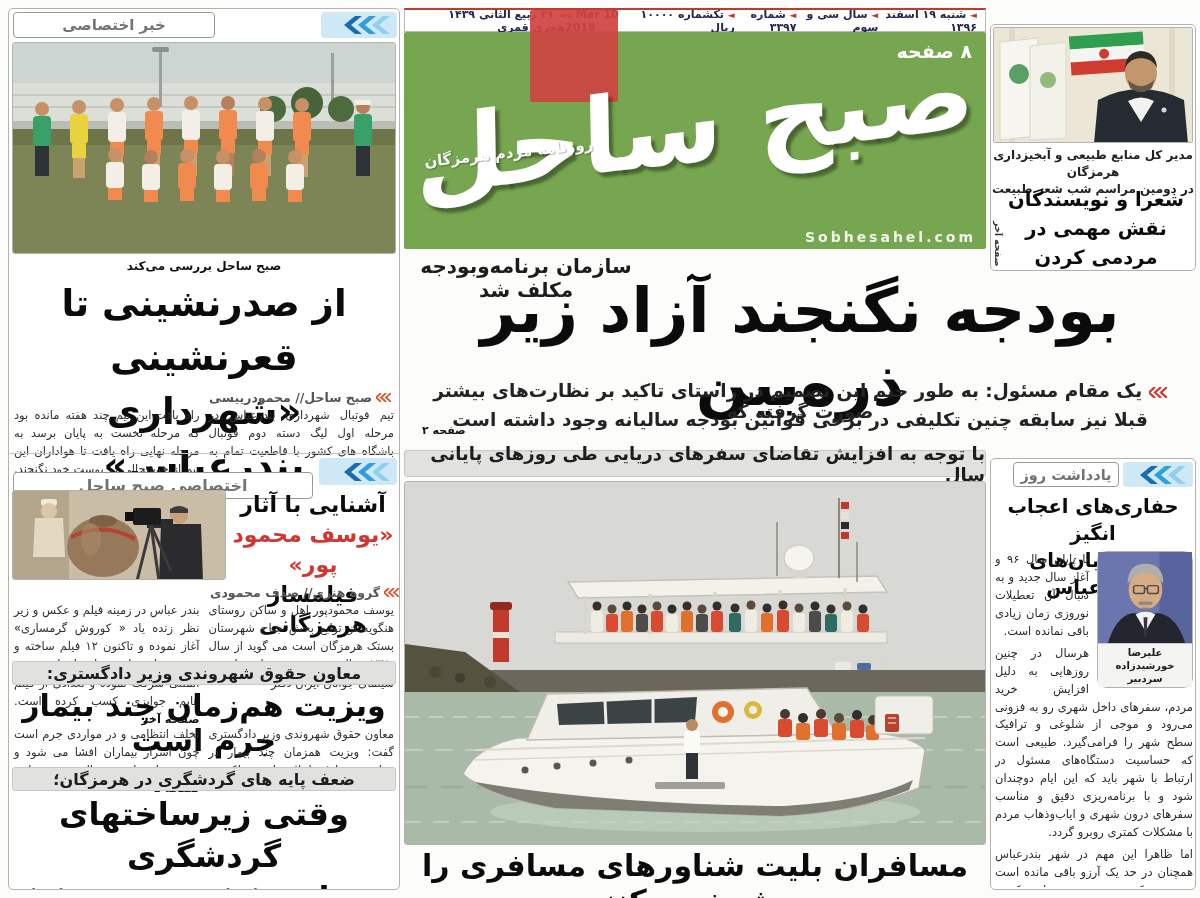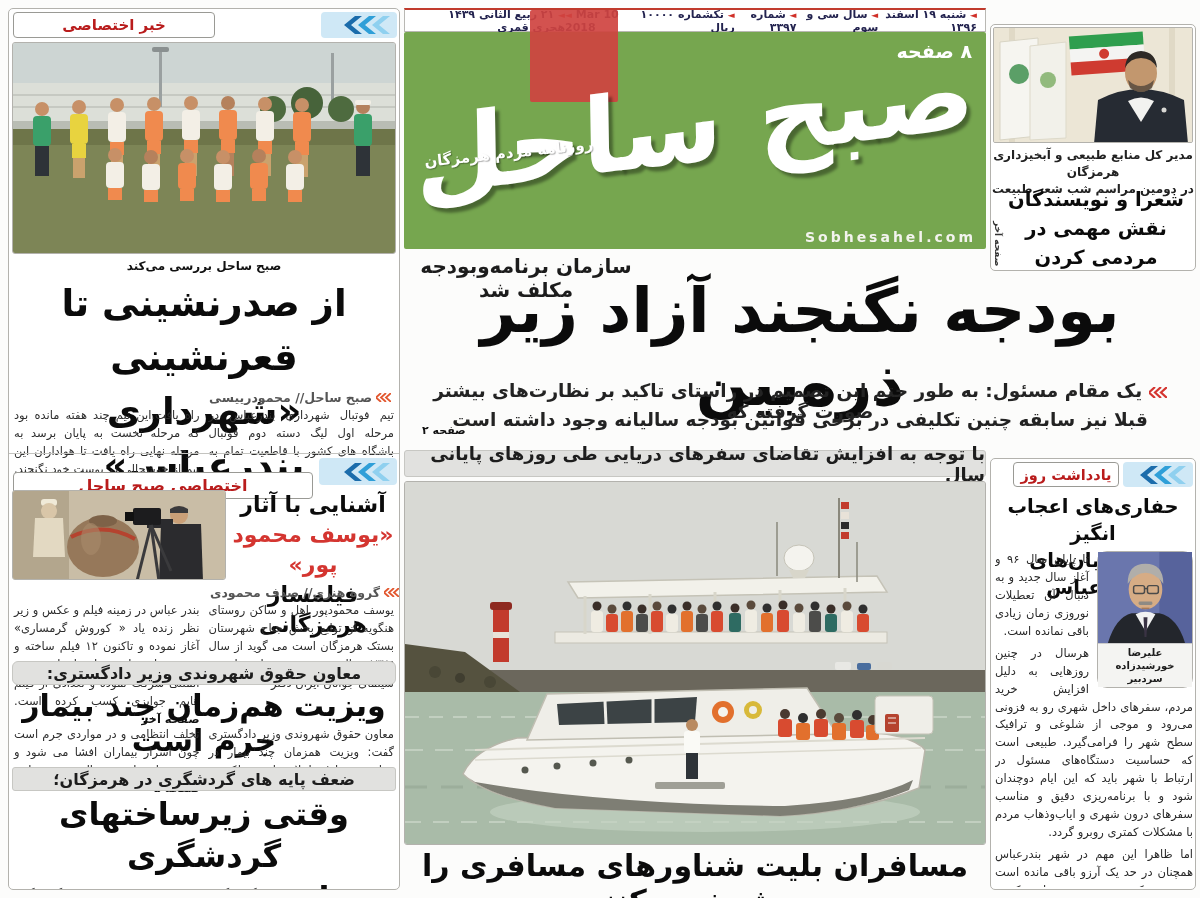--- a/index.html
+++ b/index.html
@@ -6,21 +6,21 @@
   html,body { background:#e9e9e6; }
   body { font-family:"DejaVu Sans", sans-serif; }
   #page {
     position:relative; width:1200px; height:898px; background:#fcfcfb;
     overflow:hidden; direction:rtl; color:#1c1c1c;
   }
   .abs { position:absolute; }
   .box { border:1px solid #b3b2ad; border-radius:5px; background:#fff; }
   .hdr-box {
     border:1px solid #9a9a95; border-radius:4px; background:#fff;
-    color:#b91c1c; font-weight:bold; font-size:15px;
+    color:#737373; font-weight:bold; font-size:15px;
     display:flex; align-items:center; justify-content:center;
   }
   .chev-strip {
     background:#cfe8f6; border-radius:4px;
     display:flex; align-items:center; justify-content:flex-start; padding:0 6px;
   }
   .kicker { font-weight:bold; color:#111; text-align:center; }
   .headline { font-weight:bold; color:#0b0b0b; text-align:center; letter-spacing:-0.5px; }
   .subhead { font-weight:bold; color:#232323; text-align:center; }
   .graybar {
@@ -228,21 +228,21 @@
         <path d="M10 0 L5 4.5 L10 9" stroke="#e2572f" stroke-width="1.8" fill="none"></path>
         <path d="M15 0 L10 4.5 L15 9" stroke="#e2572f" stroke-width="1.8" fill="none"></path>
       </svg>
       <span>گروه هنری// صدف محمودی</span>
     </div>
     <div class="abs body2col" style="left:0; top:592px; width:100%;">
       <div class="col"><span>یوسف محمودپور اهل و ساکن روستای هنگویه از توابع بخش جناح شهرستان بستک هرمزگان است می گوید از سال ۱۳۷۴ فعالیت هنری خود را در انجمن سینمای جوانان ایران دفتر</span></div>
       <div class="col"><span>بندر عباس در زمینه فیلم و عکس و زیر نظر زنده یاد « کوروش گرمساری» آغاز نموده و تاکنون ۱۲ فیلم ساخته و در جشنواره های مختلف استانی و بین المللی شرکت نموده و تعدادی از فیلم هایم جوایزی کسب کرده است.</span> <b class="pageref">صفحه آخر</b></div>
     </div>
 
-    <div class="abs graybar" style="left:3px; top:652px; width:384px; height:24px;border-radius:6px;">
+    <div class="abs graybar" style="left:3px; top:652px; width:384px; height:24px;">
       <span>معاون حقوق شهروندی وزیر دادگستری:</span>
     </div>
     <div class="abs headline" style="left:0; top:679px; width:100%; font-size:30px;">ویزیت هم‌زمان چند بیمار جرم است</div>
     <div class="abs body2col" style="left:0; top:716px; width:100%;">
       <div class="col"><span>معاون حقوق شهروندی وزیر دادگستری گفت: ویزیت همزمان چند بیمار در مطب نه تنها غیر اخلاقی است، بلکه</span></div>
       <div class="col"><span>تخلف انتظامی و در مواردی جرم است چون اسرار بیماران افشا می شود و شش ماه تا دو سال حبس دارد.</span> <b class="pageref">صفحه ۵</b></div>
     </div>
 
     <div class="abs graybar" style="left:3px; top:758px; width:384px; height:24px;">
       <span>ضعف پایه های گردشگری در هرمزگان؛</span>

